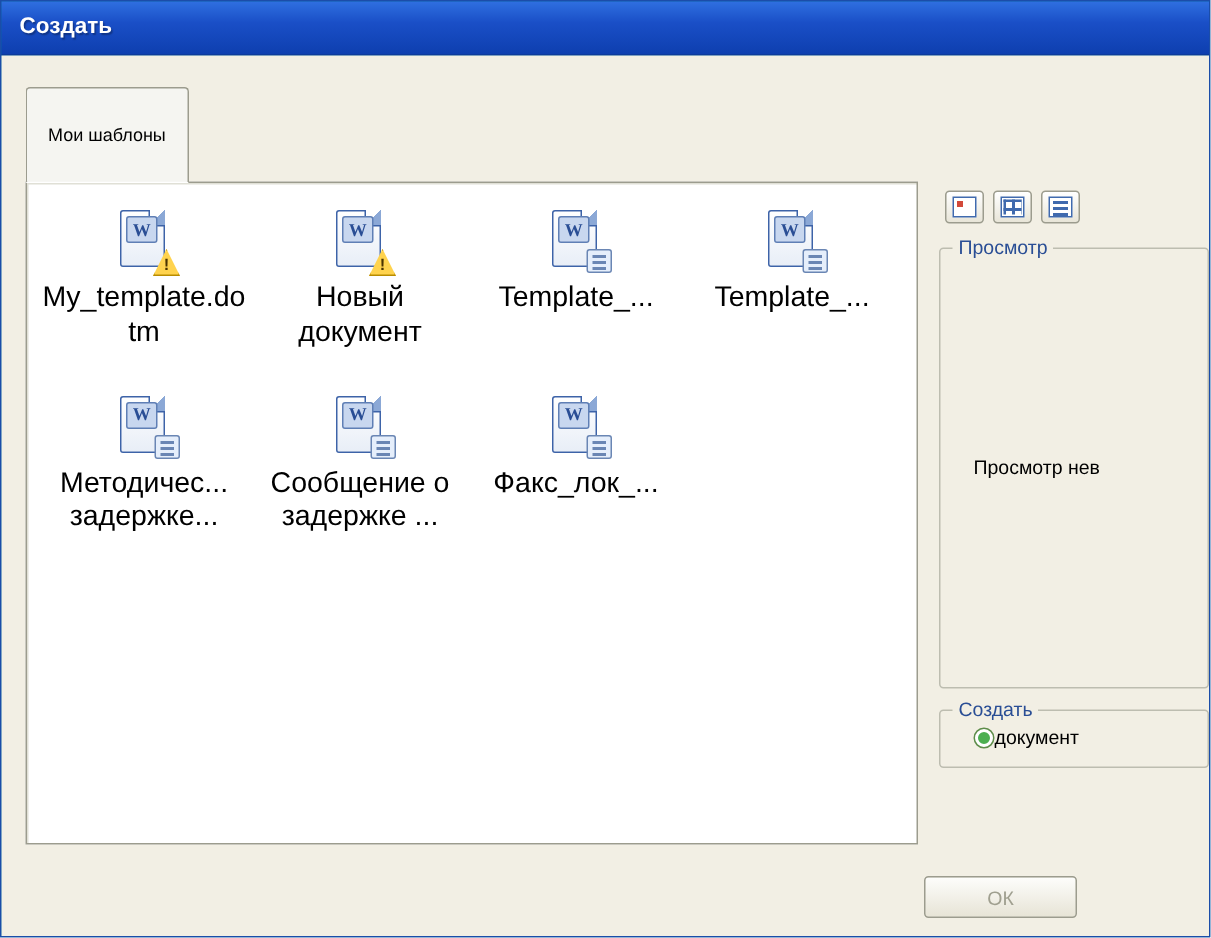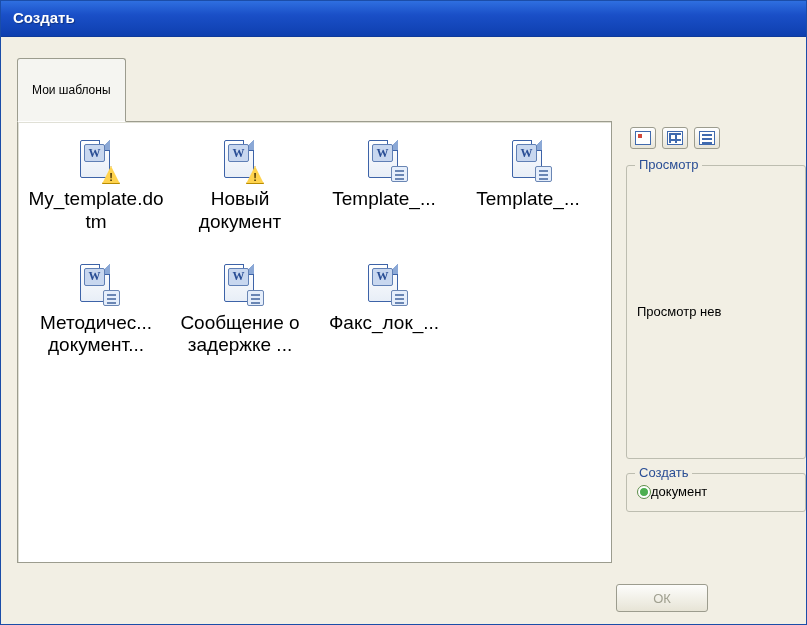--- a/index.html
+++ b/index.html
@@ -168,21 +168,21 @@
     .vb2 .vb-inner::after{content:"";position:absolute;left:1px;top:1px;right:1px;bottom:1px;
       background:
         repeating-linear-gradient(to right,#406aae 0 2px, transparent 2px 6px),
         repeating-linear-gradient(to bottom,#406aae 0 2px, transparent 2px 6px);}
     .vb3 .vb-inner::after{content:"";position:absolute;left:2px;right:2px;top:2px;height:2px;background:#406aae;
       box-shadow:0 4px 0 #406aae, 0 8px 0 #406aae;}
 
     .group{
       border:1px solid #bdbdb0;
       border-radius:3px;
-      padding: 10px 10px 12px 10px;
+      padding: 10px 10px 12px 22px;
       margin-bottom:14px;
       position:relative;
       background:#f2efe4;
     }
     .group-legend{
       position:absolute;
       top:-9px; left:8px;
       background:#f2efe4;
       padding:0 4px;
       color:#2a4e95;
@@ -199,21 +199,21 @@
       background:radial-gradient(circle at 50% 50%, #4caf50 0 4px, #fff 5px 100%);
       box-shadow: inset 0 0 0 2px #fff;
     }
     .bottom-row{
       position:absolute;
       bottom:12px; right:0;
       width:190px;
       display:flex;justify-content:flex-start;
     }
     .ok-btn{
-      width:92px;height:28px;
+      width:102px;height:28px;
       background:linear-gradient(to bottom,#fdfdfb,#e7e4d6);
       border:1px solid #9c9c8e;
       border-radius:3px;
       color:#a0a090;
       font-size:13px;
       cursor:default;
     }
   </style>
 </head>
 <body>
@@ -264,21 +264,21 @@
                   <div class="overlay-lines"></div>
                 </div>
                 <div class="file-label">Template_...</div>
               </div>
               <div class="file-item">
                 <div class="icon-doc">
                   <div class="page"></div>
                   <div class="w-badge">W</div>
                   <div class="overlay-lines"></div>
                 </div>
-                <div class="file-label">Методичес... документ...</div>
+                <div class="file-label">Методичес... задержке...</div>
               </div>
               <div class="file-item">
                 <div class="icon-doc">
                   <div class="page"></div>
                   <div class="w-badge">W</div>
                   <div class="overlay-lines"></div>
                 </div>
                 <div class="file-label">Сообщение о задержке ...</div>
               </div>
               <div class="file-item">

